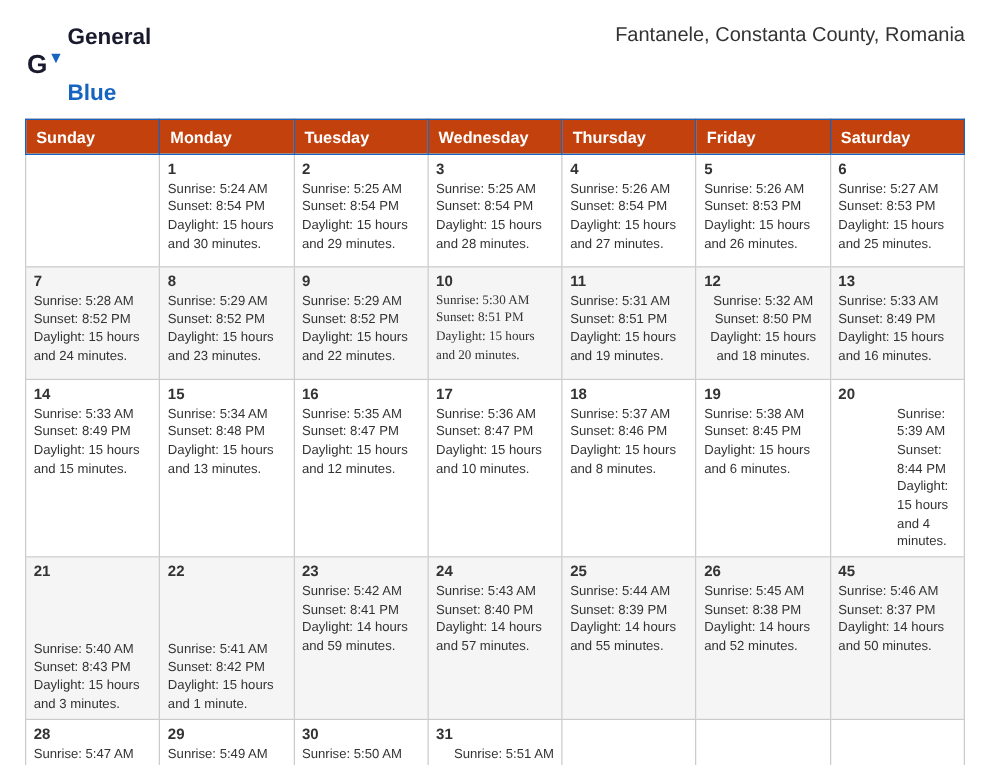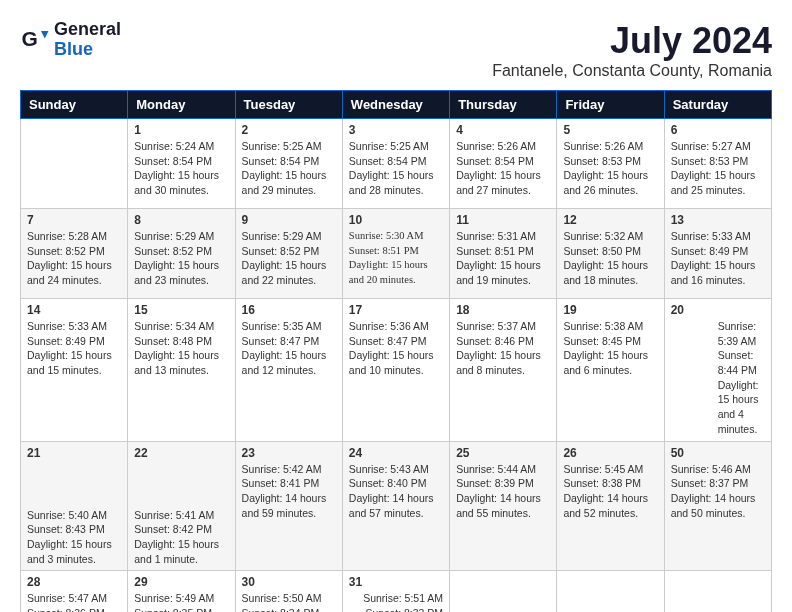--- a/index.html
+++ b/index.html
@@ -17,20 +17,21 @@
       margin-bottom: 10px;
     }
     .logo {
       display: flex;
       align-items: center;
     }
     .logo-text {
       display: flex;
       flex-direction: column;
       line-height: 1.1;
+      gap: 25px;
     }
     .logo-general {
       font-size: 18px;
       font-weight: bold;
       color: #1a1a2e;
     }
     .logo-blue {
       font-size: 18px;
       font-weight: bold;
       color: #1565c0;
@@ -51,21 +52,21 @@
     .location-title {
       font-size: 16px;
       color: #333;
     }
     .calendar-table {
       width: 100%;
       border-collapse: collapse;
       border: 1px solid #ccc;
     }
     .calendar-table th {
-      background-color: #0f172a;
+      background-color: #c2410c;
       color: white;
       font-size: 13px;
       font-weight: bold;
       padding: 6px 8px;
       border: 1px solid #1565c0;
       text-align: left;
     }
     .calendar-table td {
       border: 1px solid #ccc;
       vertical-align: top;
@@ -102,21 +103,20 @@
     <svg class="logo-icon" viewBox="0 0 40 40">
       <text x="2" y="28" font-size="28" font-weight="bold" fill="#1a1a2e">G</text>
       <polygon points="28,8 38,8 33,18" fill="#1565c0"></polygon>
     </svg>
     <div class="logo-text">
       <span class="logo-general">General</span>
       <span class="logo-blue">Blue</span>
     </div>
   </div>
   <div class="title-area">
-    <div class="month-title">July 2024</div>
     <div class="location-title">Fantanele, Constanta County, Romania</div>
   </div>
 </div>
 
 <table class="calendar-table">
   <thead>
     <tr>
     <th>Sunday</th>
         <th>Monday</th>
         <th>Tuesday</th>
@@ -203,21 +203,21 @@
         </td>
         <td>
           <span class="day-number">11</span>
           <div class="day-info" style="white-space: pre-line;">Sunrise: 5:31 AM
 Sunset: 8:51 PM
 Daylight: 15 hours
 and 19 minutes.</div>
         </td>
         <td>
           <span class="day-number">12</span>
-          <div class="day-info" style="white-space: pre-line;">Sunrise: 5:32 AM
+          <div class="day-info" style="white-space: pre-line; text-align: center;">Sunrise: 5:32 AM
 Sunset: 8:50 PM
 Daylight: 15 hours
 and 18 minutes.</div>
         </td>
         <td>
           <span class="day-number">13</span>
           <div class="day-info" style="white-space: pre-line;">Sunrise: 5:33 AM
 Sunset: 8:49 PM
 Daylight: 15 hours
 and 16 minutes.</div>
@@ -311,21 +311,21 @@
 and 55 minutes.</div>
         </td>
         <td>
           <span class="day-number">26</span>
           <div class="day-info" style="white-space: pre-line;">Sunrise: 5:45 AM
 Sunset: 8:38 PM
 Daylight: 14 hours
 and 52 minutes.</div>
         </td>
         <td>
-          <span class="day-number">50</span>
+          <span class="day-number">45</span>
           <div class="day-info" style="white-space: pre-line;">Sunrise: 5:46 AM
 Sunset: 8:37 PM
 Daylight: 14 hours
 and 50 minutes.</div>
         </td>
       </tr>
       <tr>
         <td>
           <span class="day-number">28</span>
           <div class="day-info" style="white-space: pre-line;">Sunrise: 5:47 AM

